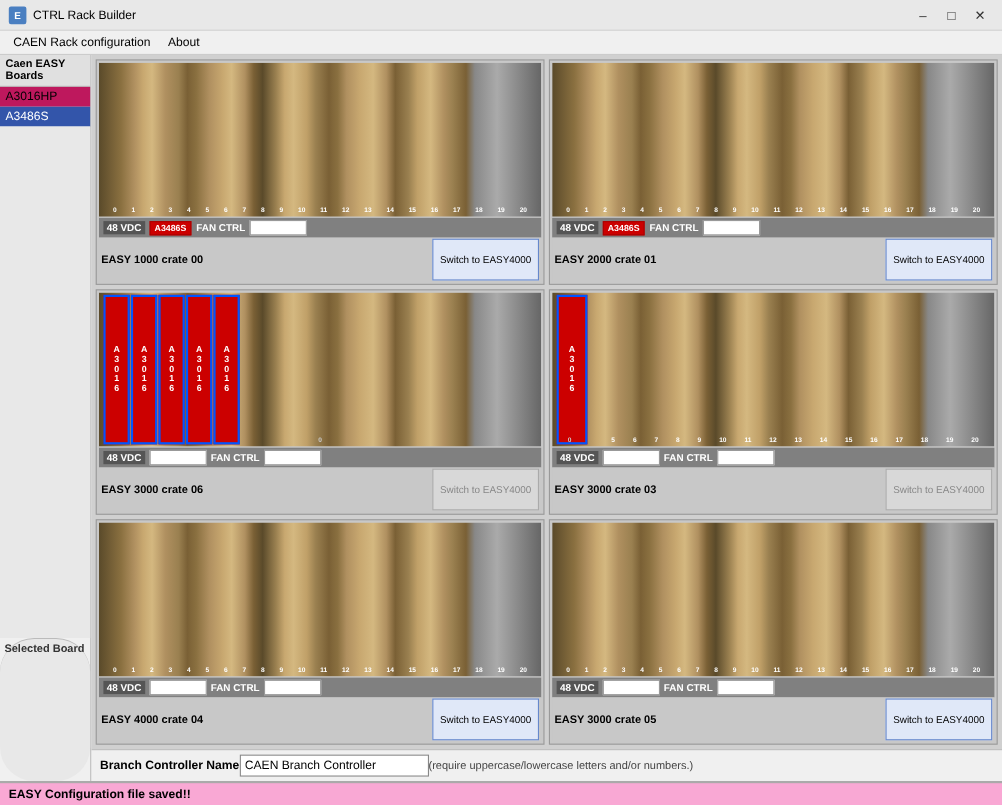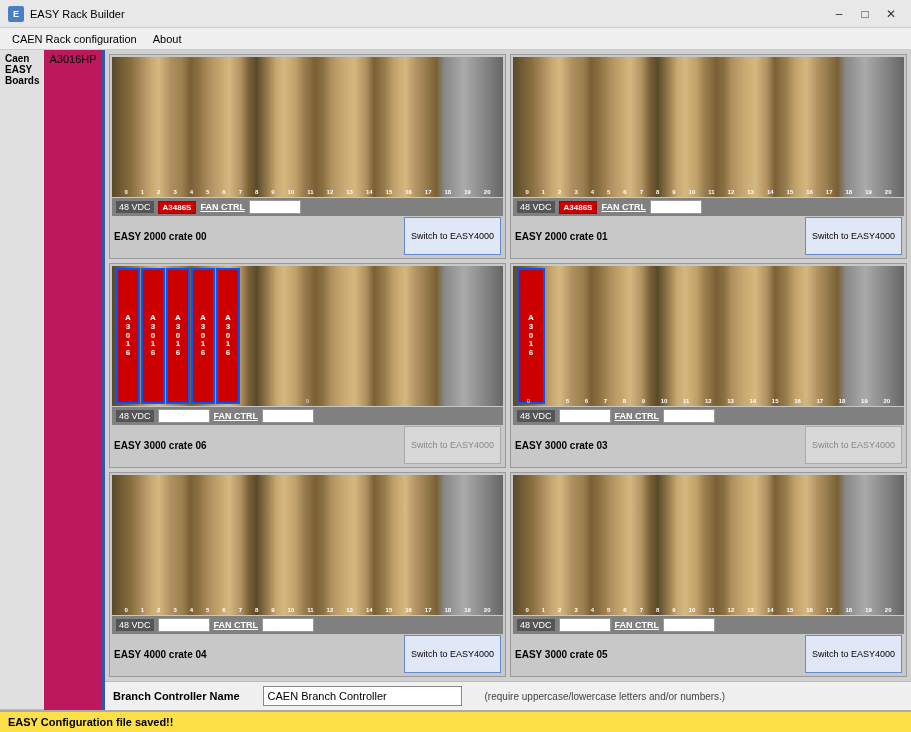--- a/index.html
+++ b/index.html
@@ -77,25 +77,25 @@
 
     
     #main {
       display: flex;
       flex: 1;
       overflow: hidden;
     }
 
     
     #sidebar {
-      width: 105px;
+      width: 83px;
       background: #f0f0f0;
       border-right: 1px solid #bbb;
       display: flex;
-      flex-direction: row;
+      flex-direction: column;
       flex-shrink: 0;
     }
     #sidebar-header {
       font-size: 10px;
       font-weight: bold;
       padding: 3px 5px;
       background: #e0e0e0;
       border-bottom: 1px solid #bbb;
     }
     .board-item {
@@ -191,38 +191,37 @@
       background: #808080;
       height: 18px;
       display: flex;
       align-items: center;
       padding: 0 4px;
       gap: 4px;
       margin-top: 1px;
     }
     .label-48vdc {
       font-size: 9px;
-      font-weight: normal;
+      font-weight: bold;
       color: white;
       background: #555;
       padding: 1px 3px;
     }
     .board-badge {
       background: #cc0000;
       color: white;
       font-size: 8px;
       font-weight: bold;
       padding: 1px 4px;
       border: 1px solid #aa0000;
     }
     .label-fanctrl {
       font-size: 9px;
       font-weight: bold;
       color: white;
-      text-decoration: underline;
     }
     .input-small {
       width: 52px;
       height: 14px;
       font-size: 8px;
       border: 1px solid #999;
       background: white;
     }
     .crate-footer {
       display: flex;
@@ -278,62 +277,62 @@
       min-width: 24px;
     }
 
     
     #bottom-section {
       background: #f0f0f0;
       border-top: 1px solid #bbb;
       padding: 4px 8px;
       display: flex;
       align-items: center;
-      gap: 23px;
+      gap: 0;
       flex-shrink: 0;
     }
     #bottom-section label {
       font-size: 11px;
       font-weight: bold;
     }
     #branch-name-input {
-      width: 199px;
+      width: 172px;
       height: 20px;
       font-size: 11px;
       border: 1px solid #888;
       padding: 0 4px;
     }
     #branch-hint {
       font-size: 10px;
       color: #444;
     }
 
     
     #status-bar {
-      background: #fde047;
+      background: #f9a8d4;
       border-top: 2px solid #aaa;
       height: 22px;
       display: flex;
       align-items: center;
       padding: 0 8px;
       flex-shrink: 0;
     }
     #status-text {
       font-size: 11px;
       font-weight: bold;
       color: #000;
     }
   </style>
 </head>
 <body>
 
 <div id="title-bar">
   <div id="title-bar-left">
     <div id="title-bar-icon">E</div>
-    <span>EASY Rack Builder</span>
+    <span>CTRL Rack Builder</span>
   </div>
   <div id="title-bar-controls">
     <button class="title-btn">–</button>
     <button class="title-btn">□</button>
     <button class="title-btn close">✕</button>
   </div>
 </div>
 
 <div id="menu-bar">
   <div class="menu-item">CAEN Rack configuration</div>
@@ -382,21 +381,21 @@
               <span>20</span>
           </div>
         </div>
         <div class="crate-front">
           <span class="label-48vdc">48 VDC</span>
           <div class="board-badge">A3486S</div>
           <span class="label-fanctrl">FAN CTRL</span>
           <input class="input-small" type="text" value="" style="">
         </div>
         <div class="crate-footer">
-          <span class="crate-name">EASY 2000 crate 00</span>
+          <span class="crate-name">EASY 1000 crate 00</span>
           <button class="switch-btn">Switch to EASY4000</button>
         </div>
       </div>
 
       <div class="crate">
         <div class="crate-visual">
           <div class="rack-bg"></div>
           <div class="slot-numbers">
             <span>0</span>
               <span>1</span>

